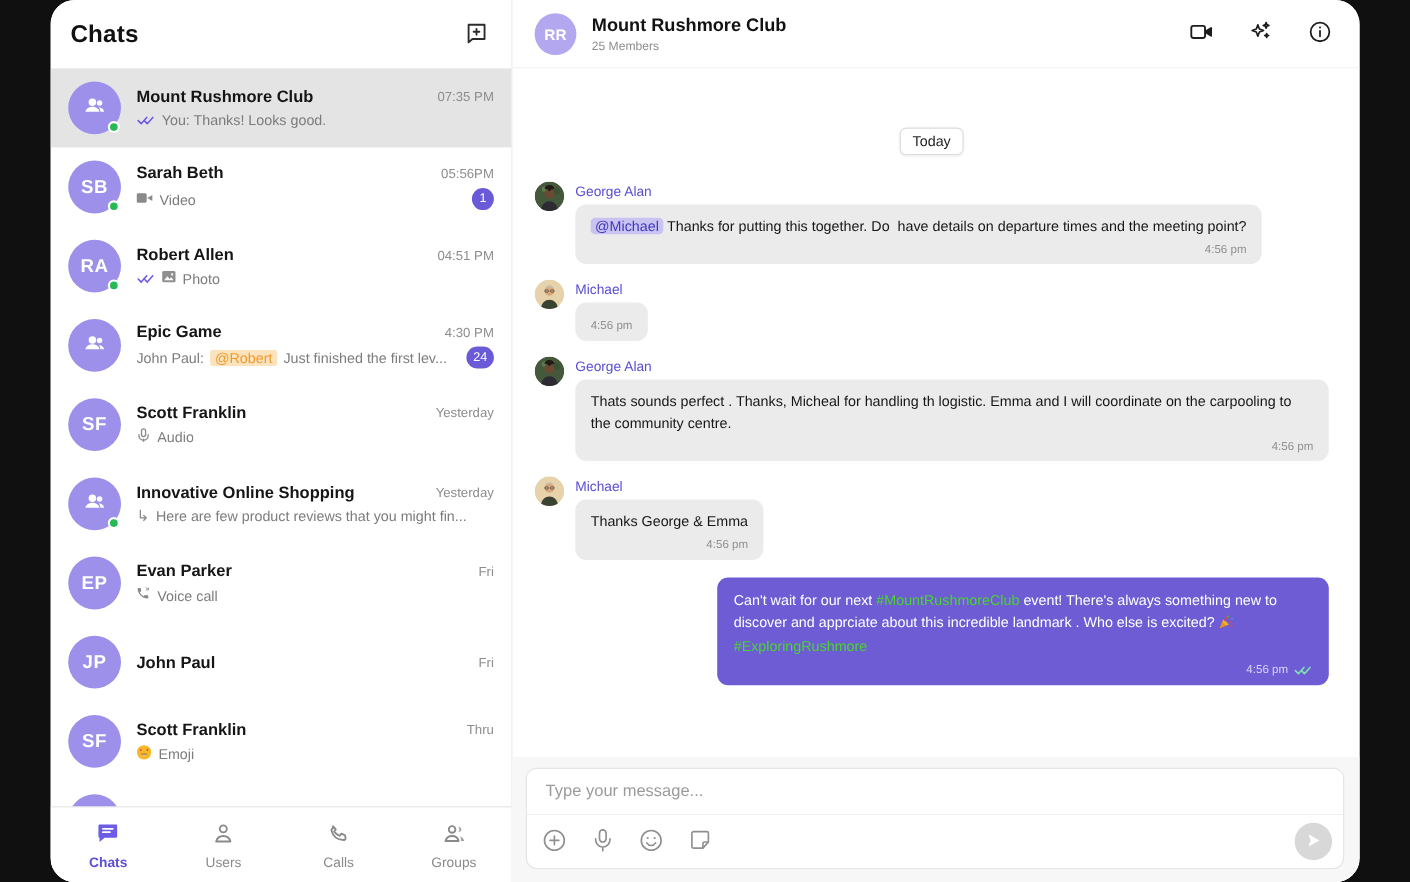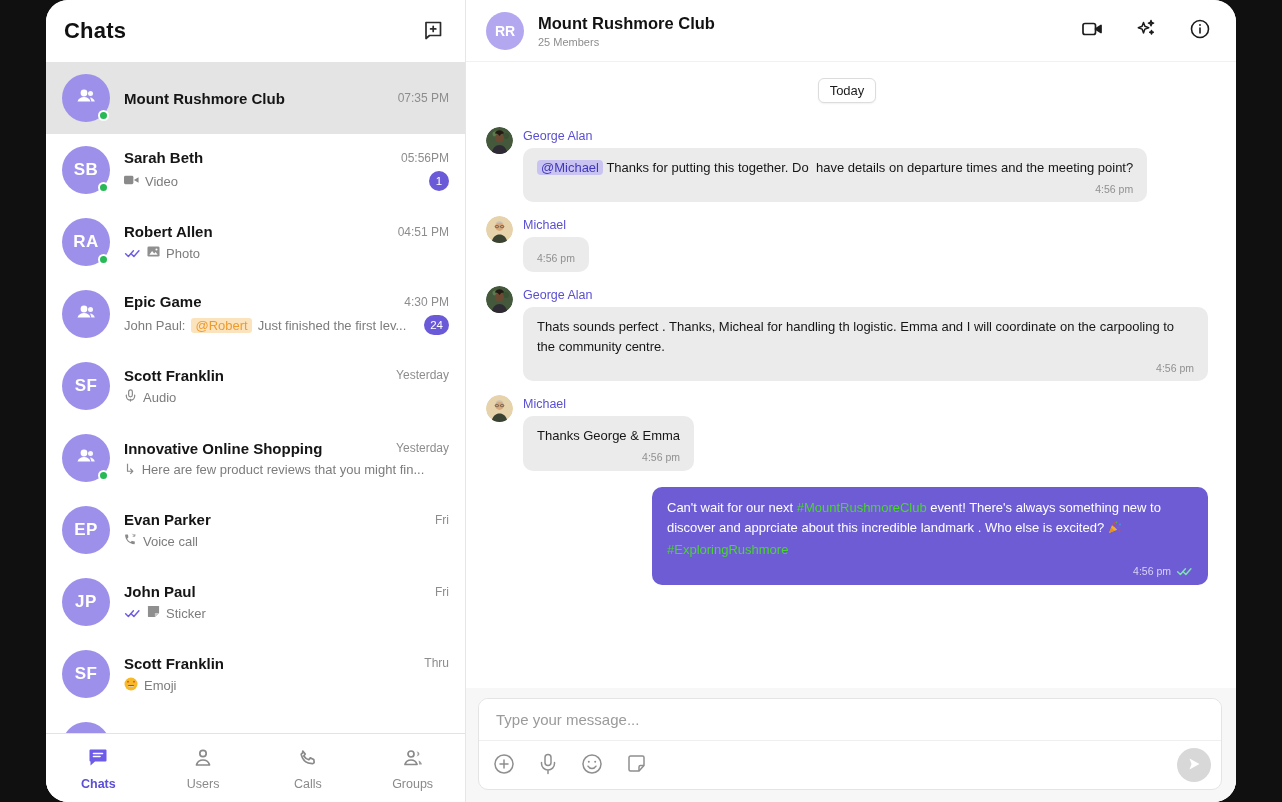--- a/index.html
+++ b/index.html
@@ -28,21 +28,21 @@
   .badge { flex:none; min-width:20px; height:20px; border-radius:10px; background:#6a5ad8; color:#fff; font-size:11.5px; display:flex; align-items:center; justify-content:center; padding:0 6px; margin-left:8px; }
   .checks { display:flex; flex:none; }
   .reply-arrow { color:#8a8a8a; font-size:14px; line-height:1; }
 
   .sb-nav { height:69px; min-height:69px; border-top:1px solid #e3e3e3; display:flex; background:#fff; }
   .nav-tab { flex:1; display:flex; flex-direction:column; align-items:center; justify-content:center; gap:4px; cursor:pointer; background:none; border:none; }
   .nav-label { font-size:12.5px; color:#8a8a8a; }
   .nav-tab.active .nav-label { color:#5b4fd6; font-weight:bold; }
 
   
-  .chat-panel { flex:1; display:flex; flex-direction:column; background:#fff; min-width:0; }
+  .chat-panel { flex:1; display:flex; flex-direction:column; background:#fff; min-width:0;gap:38px; }
   .chat-header { height:62px; min-height:62px; display:flex; align-items:center; padding:0 22px 0 20px; gap:14px; border-bottom:1px solid #f1f1f1; }
   .ch-avatar { width:38px; height:38px; border-radius:50%; background:#b3a7f0; color:#fff; font-size:14px; font-weight:bold; display:flex; align-items:center; justify-content:center; flex:none; }
   .ch-titles { flex:1; min-width:0; }
   .ch-title { font-size:16.5px; font-weight:bold; color:#121212; }
   .ch-sub { font-size:11px; color:#8d8d8d; margin-top:3px; }
   .ch-actions { display:flex; align-items:center; gap:26px; }
 
   .messages { flex:1; overflow:hidden; padding:16px 28px 0 20px; display:flex; flex-direction:column; }
   .day-chip { align-self:center; border:1px solid #dcdcdc; border-radius:6px; background:#fff; padding:4px 11px; font-size:13px; color:#1c1c1c; box-shadow:0 1px 2px rgba(0,0,0,.06); margin-bottom:10px; }
   .msg { display:flex; gap:10px; margin-top:14px; }
@@ -94,20 +94,31 @@
                   <path d="M17 14.6c2.3.2 4.1 1.5 4.8 3.9h-3.4c-.3-1.6-1-2.9-1.4-3.9z" opacity=".95"></path>
                 </svg></span>
             </div>
           <span class="dot"></span>
         </div>
         <div class="ci-body">
           <div class="ci-top">
               <span class="ci-name">Mount Rushmore Club</span>
               <span class="ci-time">07:35 PM</span>
             </div>
+          <div class="ci-bot">
+            <span class="preview">
+                <span class="checks">
+                  <svg width="17" height="11" viewBox="0 0 18 12" fill="none" stroke="#6c5ce7" stroke-width="1.6" stroke-linecap="round" stroke-linejoin="round">
+                    <path d="M1.5 6.2l3 3L10 3"></path>
+                    <path d="M7.5 6.2l3 3L16 3"></path>
+                  </svg>
+                </span>
+                <span class="txt">You: Thanks! Looks good.</span>
+              </span>
+          </div>
         </div>
       </div>
 
       <div class="chat-item">
         <div class="av-wrap">
           <div class="avatar">SB</div>
           <span class="dot"></span>
         </div>
         <div class="ci-body">
           <div class="ci-top">
@@ -253,35 +264,20 @@
 
       <div class="chat-item">
         <div class="av-wrap">
           <div class="avatar">JP</div>
         </div>
         <div class="ci-body">
           <div class="ci-top">
               <span class="ci-name">John Paul</span>
               <span class="ci-time">Fri</span>
             </div>
-          <div class="ci-bot">
-            <span class="preview">
-                <span class="checks">
-                  <svg width="17" height="11" viewBox="0 0 18 12" fill="none" stroke="#6c5ce7" stroke-width="1.6" stroke-linecap="round" stroke-linejoin="round">
-                    <path d="M1.5 6.2l3 3L10 3"></path>
-                    <path d="M7.5 6.2l3 3L16 3"></path>
-                  </svg>
-                </span>
-                <span><svg width="13" height="13" viewBox="0 0 14 14" fill="#8f8f8f">
-                    <path d="M1.5 1h11c.3 0 .5.2.5.5v7L8.5 13h-7c-.3 0-.5-.2-.5-.5v-11c0-.3.2-.5.5-.5z"></path>
-                    <path d="M8.5 13V8.5H13z" fill="#c9c9c9"></path>
-                  </svg></span>
-                <span class="txt">Sticker</span>
-              </span>
-          </div>
         </div>
       </div>
 
       <div class="chat-item">
         <div class="av-wrap">
           <div class="avatar">SF</div>
         </div>
         <div class="ci-body">
           <div class="ci-top">
               <span class="ci-name">Scott Franklin</span>

